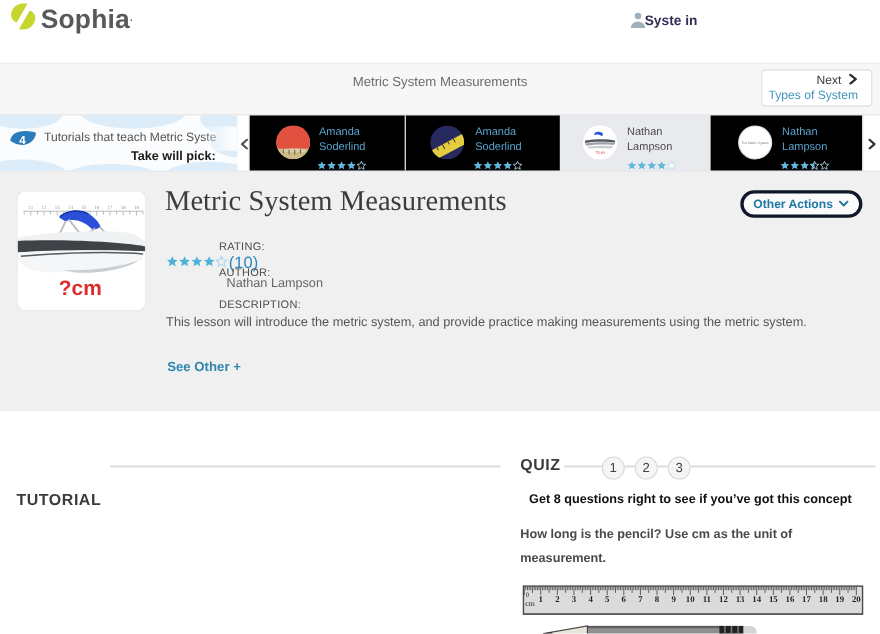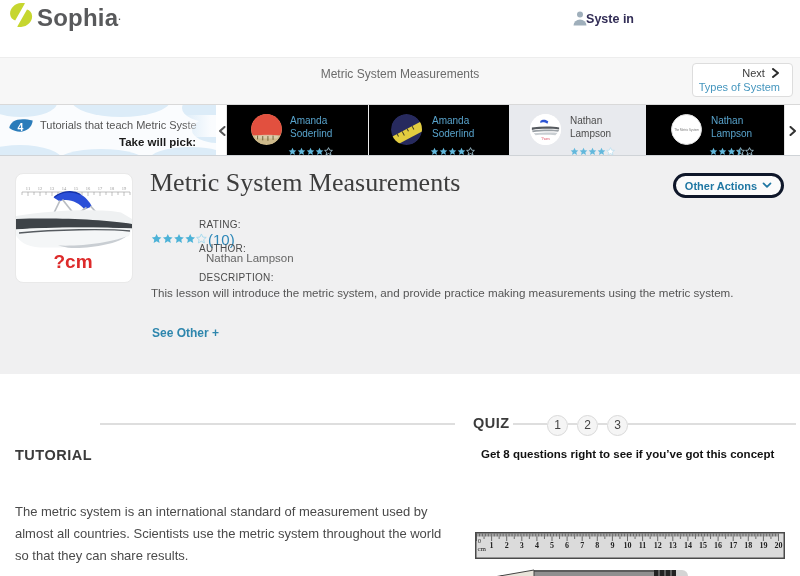--- a/index.html
+++ b/index.html
@@ -313,21 +313,21 @@
     <div class="abs" id="tut-line"></div>
     <div class="abs h2" id="quiz-h">QUIZ</div>
     <div class="abs" id="quiz-line1"></div>
     <div class="abs" id="qc12"></div>
     <div class="abs" id="qc23"></div>
     <div class="abs" id="quiz-line2"></div>
     <div class="abs qc" id="qc1">1</div>
     <div class="abs qc" id="qc2">2</div>
     <div class="abs qc" id="qc3">3</div>
     <div class="abs" id="gotit">Get 8 questions right to see if you’ve got this concept</div>
-    <div class="abs" id="para">The metric system is an international standard of measurement used by<br>almost all countries. Scientists use the metric system throughout the world<br>so that they can share results.</div>
+    <div class="abs" id="howlong">How long is the pencil? Use cm as the unit of<br>measurement.</div>
     <div class="abs" id="ruler">
       <svg width="310" height="27" viewBox="0 0 310 27">
           <rect x="0.75" y="0.75" width="308.5" height="25.5" fill="#dbdbdb" stroke="#4a4a4a" stroke-width="1.5"></rect>
           <path d="M1.50 1.5v7.5M3.01 1.5v3.0M4.52 1.5v3.0M6.03 1.5v3.0M7.54 1.5v3.0M9.05 1.5v5.5M10.56 1.5v3.0M12.07 1.5v3.0M13.58 1.5v3.0M15.09 1.5v3.0M16.60 1.5v7.5M18.11 1.5v3.0M19.62 1.5v3.0M21.13 1.5v3.0M22.64 1.5v3.0M24.15 1.5v5.5M25.66 1.5v3.0M27.17 1.5v3.0M28.68 1.5v3.0M30.19 1.5v3.0M31.70 1.5v7.5M33.21 1.5v3.0M34.72 1.5v3.0M36.23 1.5v3.0M37.74 1.5v3.0M39.25 1.5v5.5M40.76 1.5v3.0M42.27 1.5v3.0M43.78 1.5v3.0M45.29 1.5v3.0M46.80 1.5v7.5M48.31 1.5v3.0M49.82 1.5v3.0M51.33 1.5v3.0M52.84 1.5v3.0M54.35 1.5v5.5M55.86 1.5v3.0M57.37 1.5v3.0M58.88 1.5v3.0M60.39 1.5v3.0M61.90 1.5v7.5M63.41 1.5v3.0M64.92 1.5v3.0M66.43 1.5v3.0M67.94 1.5v3.0M69.45 1.5v5.5M70.96 1.5v3.0M72.47 1.5v3.0M73.98 1.5v3.0M75.49 1.5v3.0M77.00 1.5v7.5M78.51 1.5v3.0M80.02 1.5v3.0M81.53 1.5v3.0M83.04 1.5v3.0M84.55 1.5v5.5M86.06 1.5v3.0M87.57 1.5v3.0M89.08 1.5v3.0M90.59 1.5v3.0M92.10 1.5v7.5M93.61 1.5v3.0M95.12 1.5v3.0M96.63 1.5v3.0M98.14 1.5v3.0M99.65 1.5v5.5M101.16 1.5v3.0M102.67 1.5v3.0M104.18 1.5v3.0M105.69 1.5v3.0M107.20 1.5v7.5M108.71 1.5v3.0M110.22 1.5v3.0M111.73 1.5v3.0M113.24 1.5v3.0M114.75 1.5v5.5M116.26 1.5v3.0M117.77 1.5v3.0M119.28 1.5v3.0M120.79 1.5v3.0M122.30 1.5v7.5M123.81 1.5v3.0M125.32 1.5v3.0M126.83 1.5v3.0M128.34 1.5v3.0M129.85 1.5v5.5M131.36 1.5v3.0M132.87 1.5v3.0M134.38 1.5v3.0M135.89 1.5v3.0M137.40 1.5v7.5M138.91 1.5v3.0M140.42 1.5v3.0M141.93 1.5v3.0M143.44 1.5v3.0M144.95 1.5v5.5M146.46 1.5v3.0M147.97 1.5v3.0M149.48 1.5v3.0M150.99 1.5v3.0M152.50 1.5v7.5M154.01 1.5v3.0M155.52 1.5v3.0M157.03 1.5v3.0M158.54 1.5v3.0M160.05 1.5v5.5M161.56 1.5v3.0M163.07 1.5v3.0M164.58 1.5v3.0M166.09 1.5v3.0M167.60 1.5v7.5M169.11 1.5v3.0M170.62 1.5v3.0M172.13 1.5v3.0M173.64 1.5v3.0M175.15 1.5v5.5M176.66 1.5v3.0M178.17 1.5v3.0M179.68 1.5v3.0M181.19 1.5v3.0M182.70 1.5v7.5M184.21 1.5v3.0M185.72 1.5v3.0M187.23 1.5v3.0M188.74 1.5v3.0M190.25 1.5v5.5M191.76 1.5v3.0M193.27 1.5v3.0M194.78 1.5v3.0M196.29 1.5v3.0M197.80 1.5v7.5M199.31 1.5v3.0M200.82 1.5v3.0M202.33 1.5v3.0M203.84 1.5v3.0M205.35 1.5v5.5M206.86 1.5v3.0M208.37 1.5v3.0M209.88 1.5v3.0M211.39 1.5v3.0M212.90 1.5v7.5M214.41 1.5v3.0M215.92 1.5v3.0M217.43 1.5v3.0M218.94 1.5v3.0M220.45 1.5v5.5M221.96 1.5v3.0M223.47 1.5v3.0M224.98 1.5v3.0M226.49 1.5v3.0M228.00 1.5v7.5M229.51 1.5v3.0M231.02 1.5v3.0M232.53 1.5v3.0M234.04 1.5v3.0M235.55 1.5v5.5M237.06 1.5v3.0M238.57 1.5v3.0M240.08 1.5v3.0M241.59 1.5v3.0M243.10 1.5v7.5M244.61 1.5v3.0M246.12 1.5v3.0M247.63 1.5v3.0M249.14 1.5v3.0M250.65 1.5v5.5M252.16 1.5v3.0M253.67 1.5v3.0M255.18 1.5v3.0M256.69 1.5v3.0M258.20 1.5v7.5M259.71 1.5v3.0M261.22 1.5v3.0M262.73 1.5v3.0M264.24 1.5v3.0M265.75 1.5v5.5M267.26 1.5v3.0M268.77 1.5v3.0M270.28 1.5v3.0M271.79 1.5v3.0M273.30 1.5v7.5M274.81 1.5v3.0M276.32 1.5v3.0M277.83 1.5v3.0M279.34 1.5v3.0M280.85 1.5v5.5M282.36 1.5v3.0M283.87 1.5v3.0M285.38 1.5v3.0M286.89 1.5v3.0M288.40 1.5v7.5M289.91 1.5v3.0M291.42 1.5v3.0M292.93 1.5v3.0M294.44 1.5v3.0M295.95 1.5v5.5M297.46 1.5v3.0M298.97 1.5v3.0M300.48 1.5v3.0M301.99 1.5v3.0M303.50 1.5v7.5" stroke="#3a3a3a" stroke-width="0.7" fill="none"></path>
           <g font-family="Liberation Serif" font-size="8" font-weight="bold" fill="#222" text-anchor="middle">
             <text x="16.6" y="15.5">1</text>
             <text x="31.7" y="15.5">2</text>
             <text x="46.8" y="15.5">3</text>
             <text x="61.9" y="15.5">4</text>
             <text x="77.0" y="15.5">5</text>

